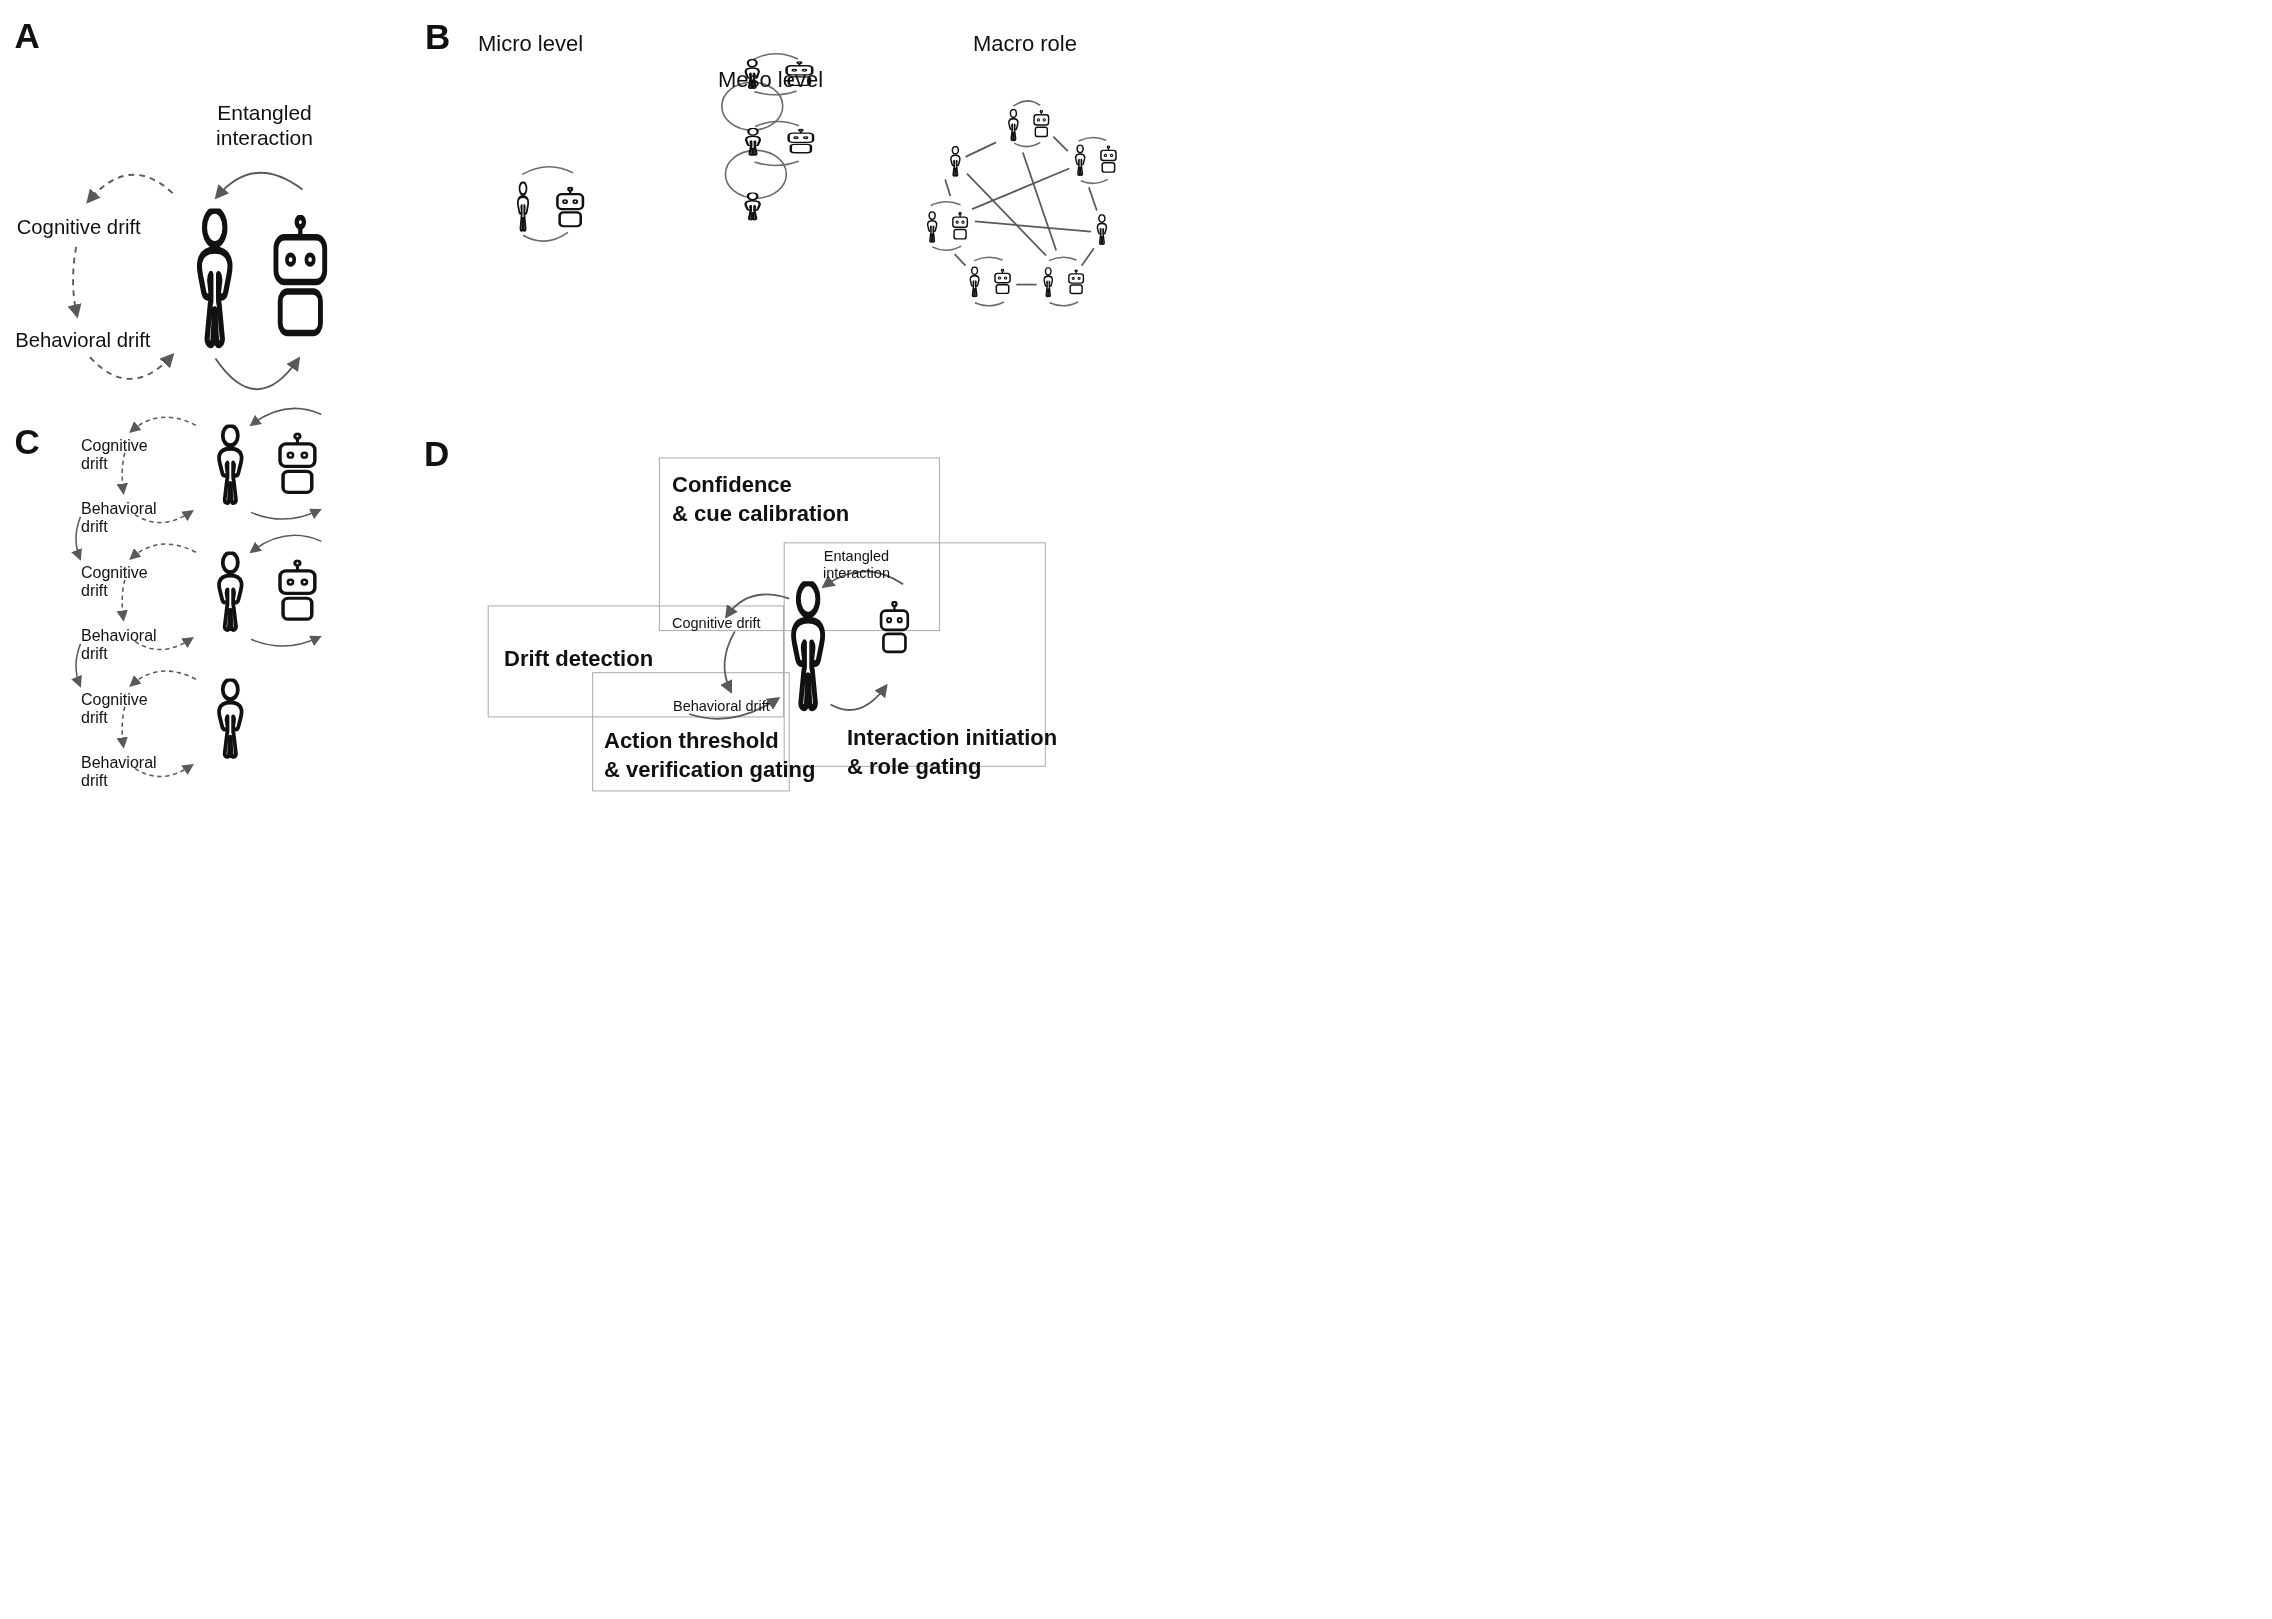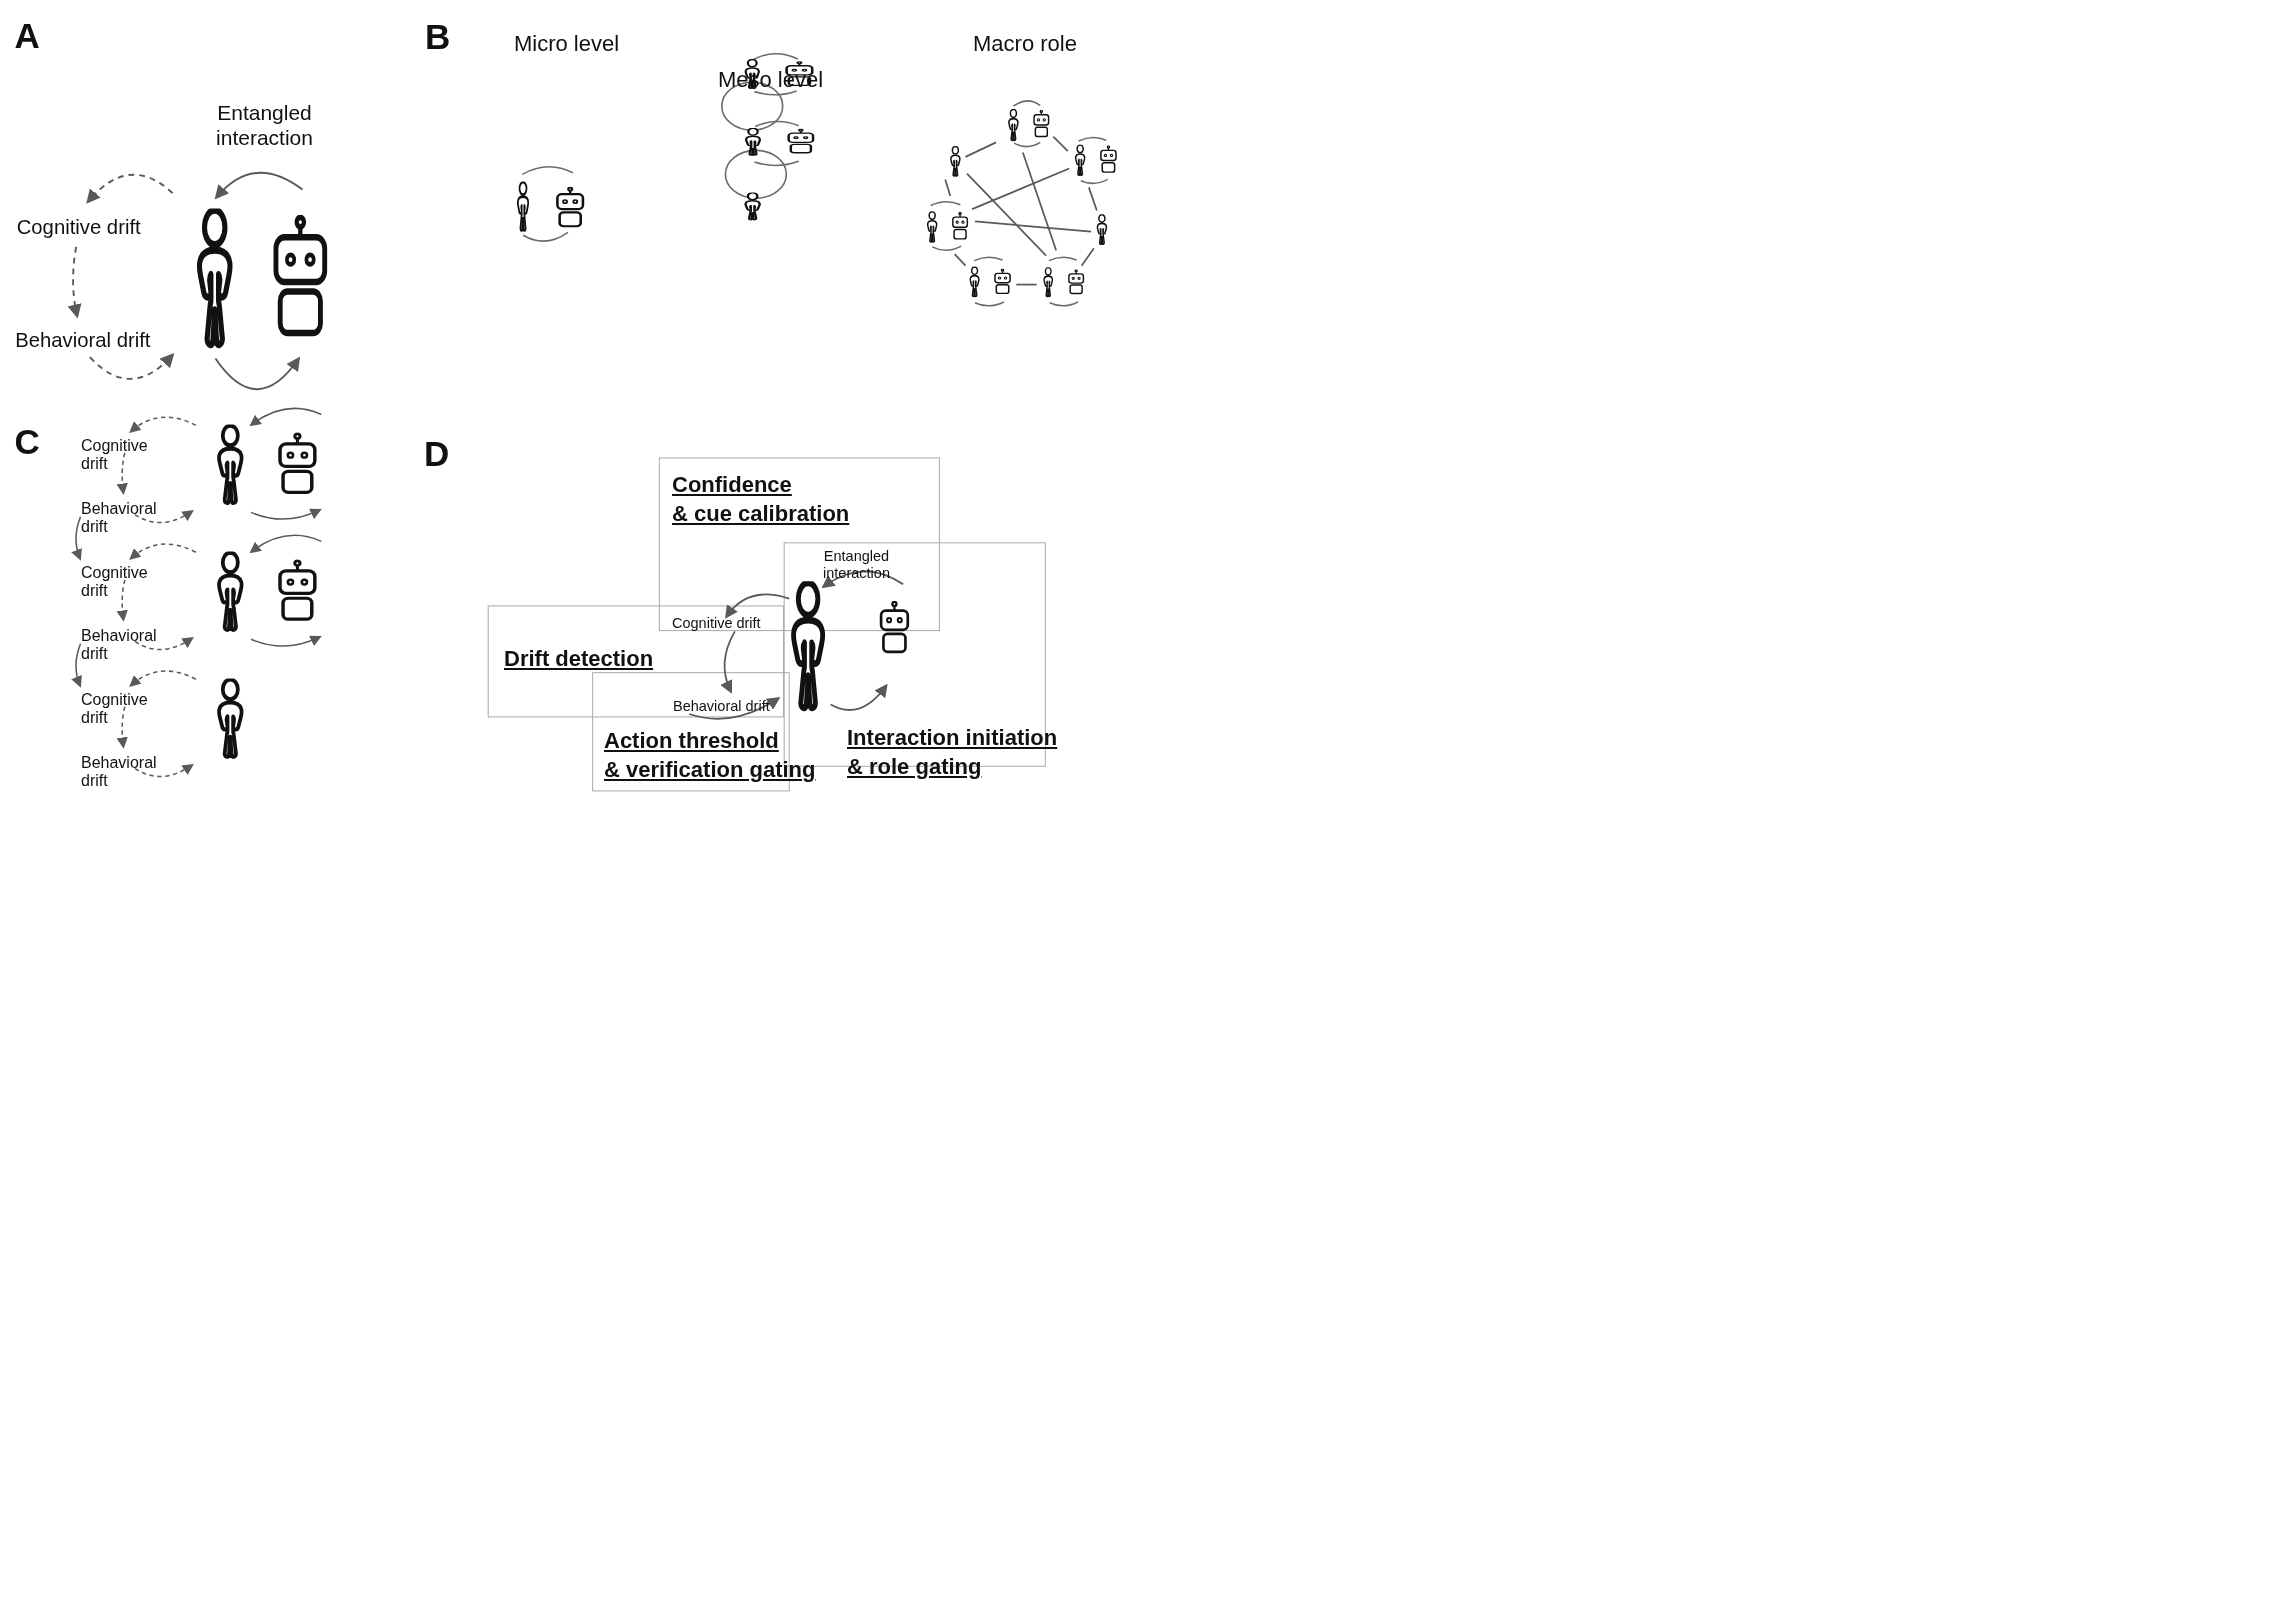--- a/index.html
+++ b/index.html
@@ -7,21 +7,21 @@
        font-family:"Liberation Sans","DejaVu Sans",sans-serif;color:#111;}
   .stage{position:absolute;left:0;top:0;width:1136px;height:810px;}
   svg.layer{position:absolute;left:0;top:0;}
   .txt{position:absolute;line-height:1.15;}
   .panel-label{font-size:35px;font-weight:900;letter-spacing:-1.5px;}
   .h-title{font-size:22px;text-align:center;}
   .lbl-a{font-size:20.3px;}
   .lbl-c{font-size:16px;}
   .lbl-d{font-size:14.5px;text-align:center;}
   .lbl-d-left{font-size:14.5px;}
-  .box-title{font-size:22px;font-weight:bold;line-height:29px;text-decoration:underline;}
+  .box-title{font-size:22px;font-weight:bold;line-height:29px;}
   .center{text-align:center;}
 </style>
 </head>
 <body>
 
 <div class="stage">
 
 <svg class="layer" width="1136" height="810" viewBox="0 0 1566 1116">
   <defs>
     <marker id="arw" viewBox="0 0 10 10" refX="7.5" refY="5" markerWidth="7.5" markerHeight="7.5" orient="auto-start-reverse">
@@ -176,21 +176,21 @@
 
 <div class="txt panel-label" style="left:14.5px;top:16px;">A</div>
 <div class="txt lbl-a center" style="left:210px;top:100px;width:109px;line-height:25px;font-size:21px;">
   <div>Entangled</div>
   <div>interaction</div>
 </div>
 <div class="txt lbl-a" style="left:16.7px;top:216px;">Cognitive drift</div>
 <div class="txt lbl-a" style="left:15.2px;top:329px;">Behavioral drift</div>
 
 <div class="txt panel-label" style="left:425px;top:17.4px;">B</div>
-<div class="txt h-title" style="left:512px;top:30.5px;width:109px;">Micro level</div>
+<div class="txt h-title" style="left:476px;top:30.5px;width:109px;">Micro level</div>
 <div class="txt h-title" style="left:716px;top:30.5px;width:109px;margin-top:36px;">Meso level</div>
 <div class="txt h-title" style="left:965px;top:30.5px;width:120px;">Macro role</div>
 
 <div class="txt panel-label" style="left:14.5px;top:422px;">C</div>
 <div class="txt lbl-c" style="left:81px;top:437px;width:87px;">Cognitive drift</div>
 <div class="txt lbl-c" style="left:81px;top:500px;width:102px;">Behavioral drift</div>
 <div class="txt lbl-c" style="left:81px;top:564px;width:87px;">Cognitive drift</div>
 <div class="txt lbl-c" style="left:81px;top:627px;width:102px;">Behavioral drift</div>
 <div class="txt lbl-c" style="left:81px;top:691px;width:87px;">Cognitive drift</div>
 <div class="txt lbl-c" style="left:81px;top:754px;width:102px;">Behavioral drift</div>

